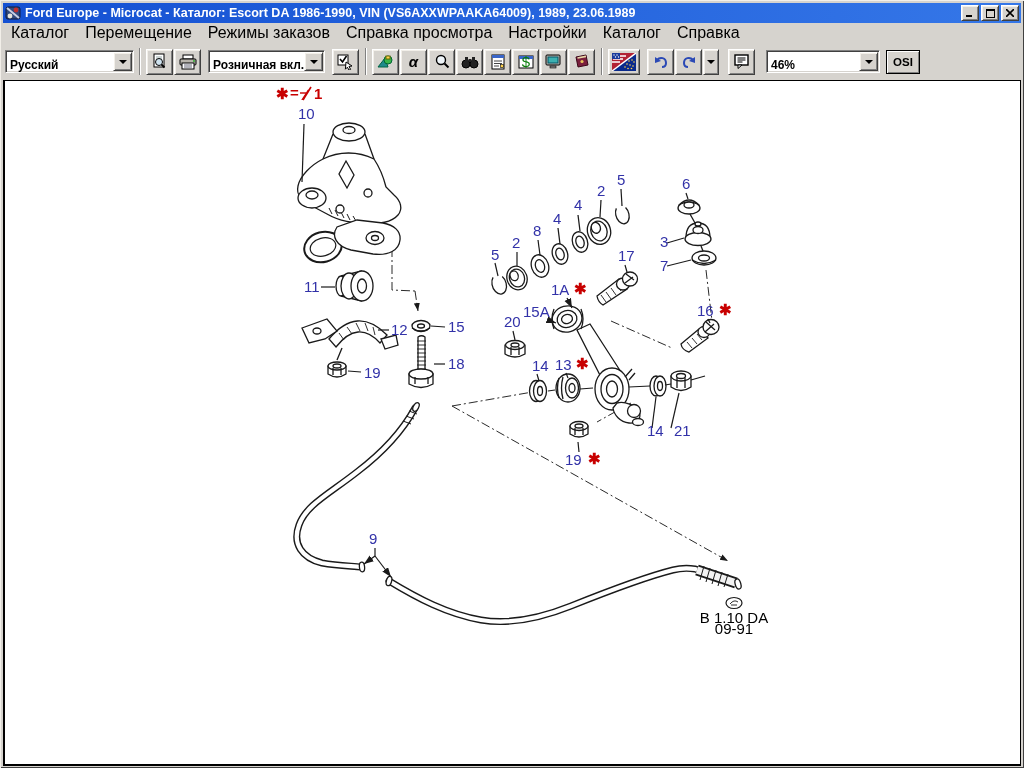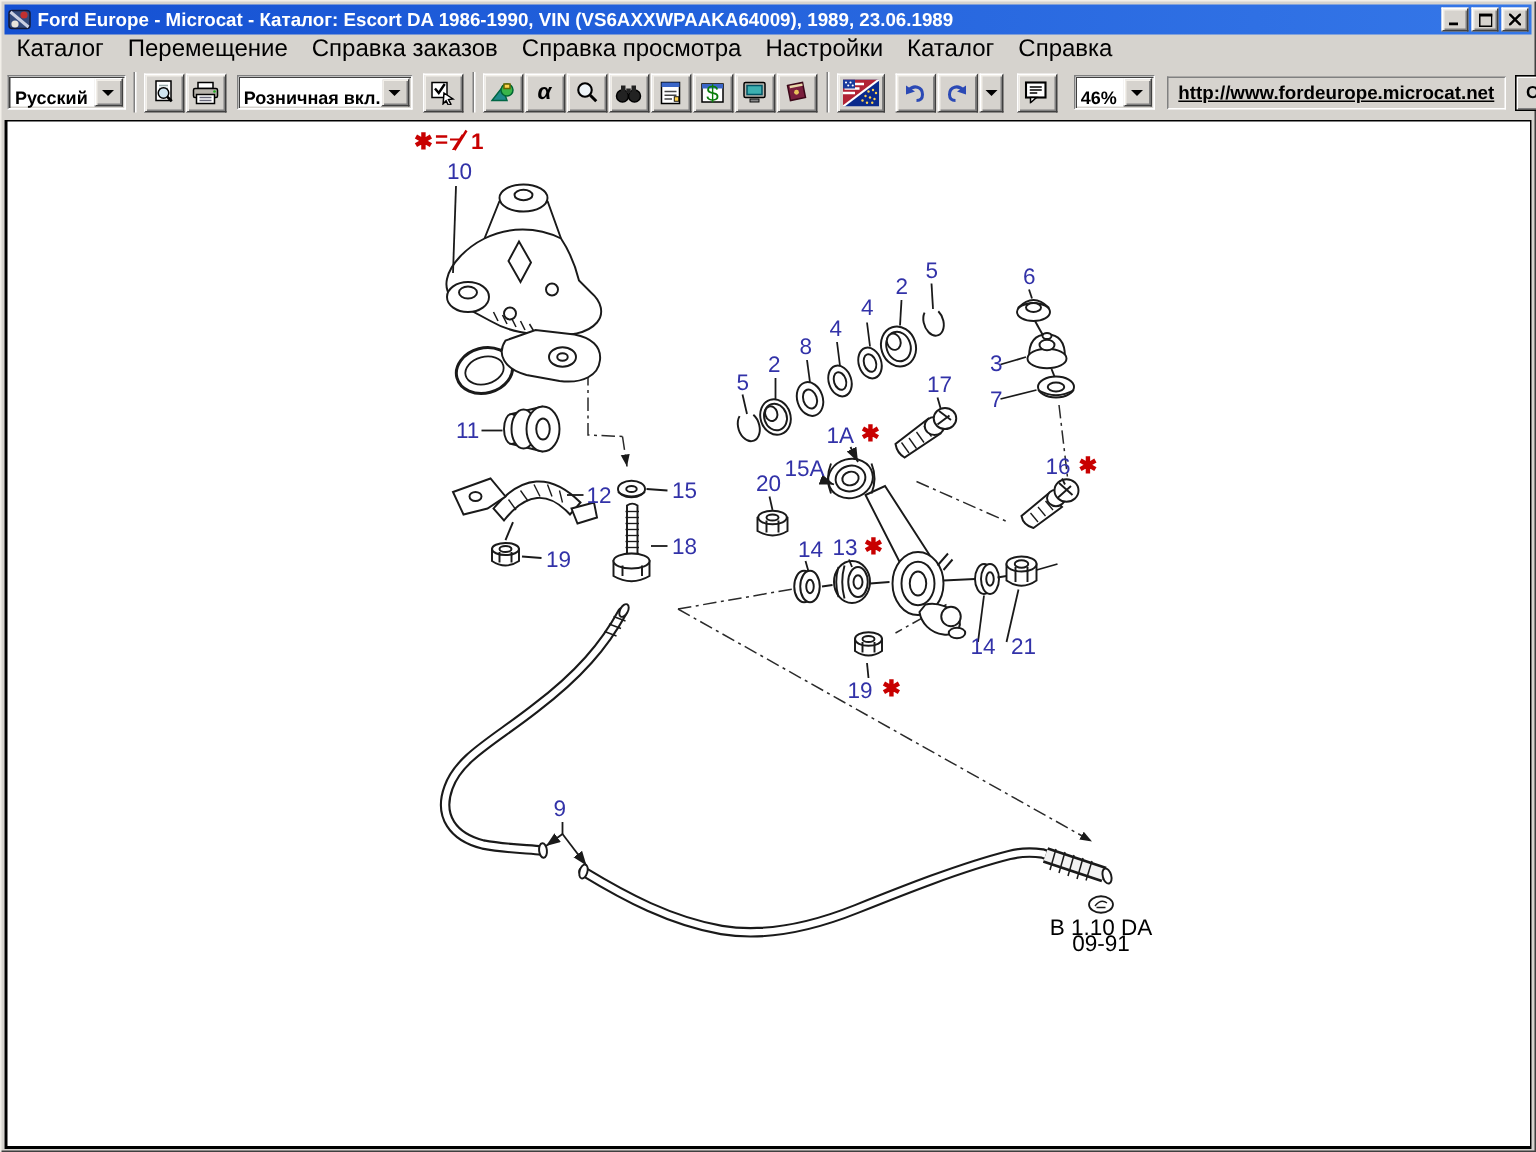--- a/index.html
+++ b/index.html
@@ -65,21 +65,21 @@
     <span class="win-btn">
       <svg width="8" height="8">
           <path d="M0,0 L8,8 M8,0 L0,8" stroke="#000" stroke-width="1.6"></path>
         </svg>
     </span>
   </div>
 
   <div class="menubar" id="menubar">
       <span class="menu-item">Каталог</span>
       <span class="menu-item">Перемещение</span>
-      <span class="menu-item">Справка заказов</span>
+      <span class="menu-item">Режимы заказов</span>
       <span class="menu-item">Справка просмотра</span>
       <span class="menu-item">Настройки</span>
       <span class="menu-item">Каталог</span>
       <span class="menu-item">Справка</span>
     </div>
 
   <div class="toolbar">
     <div class="combo" style="width:127px;margin-left:2px;">
       <span class="combo-text">Русский</span>
       <span class="combo-btn">
@@ -225,23 +225,20 @@
       </svg>
     </span>
 
     <div class="combo" style="width:112px;margin-left:10px;">
       <span class="combo-text">46%</span>
       <span class="combo-btn">
           <span class="arrow-down"></span>
         </span>
     </div>
 
-    <span class="url-box">
-      <span class="url-text">http://www.fordeurope.microcat.net</span>
-    </span>
     <span class="osi-btn">OSI</span>
   </div>
 
   <div class="content">
     <svg id="diagram" width="1015" height="683" viewBox="0 0 1015 683">
       <defs>
         <marker id="arr" markerWidth="9" markerHeight="7" refX="8" refY="3" orient="auto">
           <path d="M0,0 L8,3 L0,6 Z" fill="#1a1a1a"></path>
         </marker>
       </defs>

